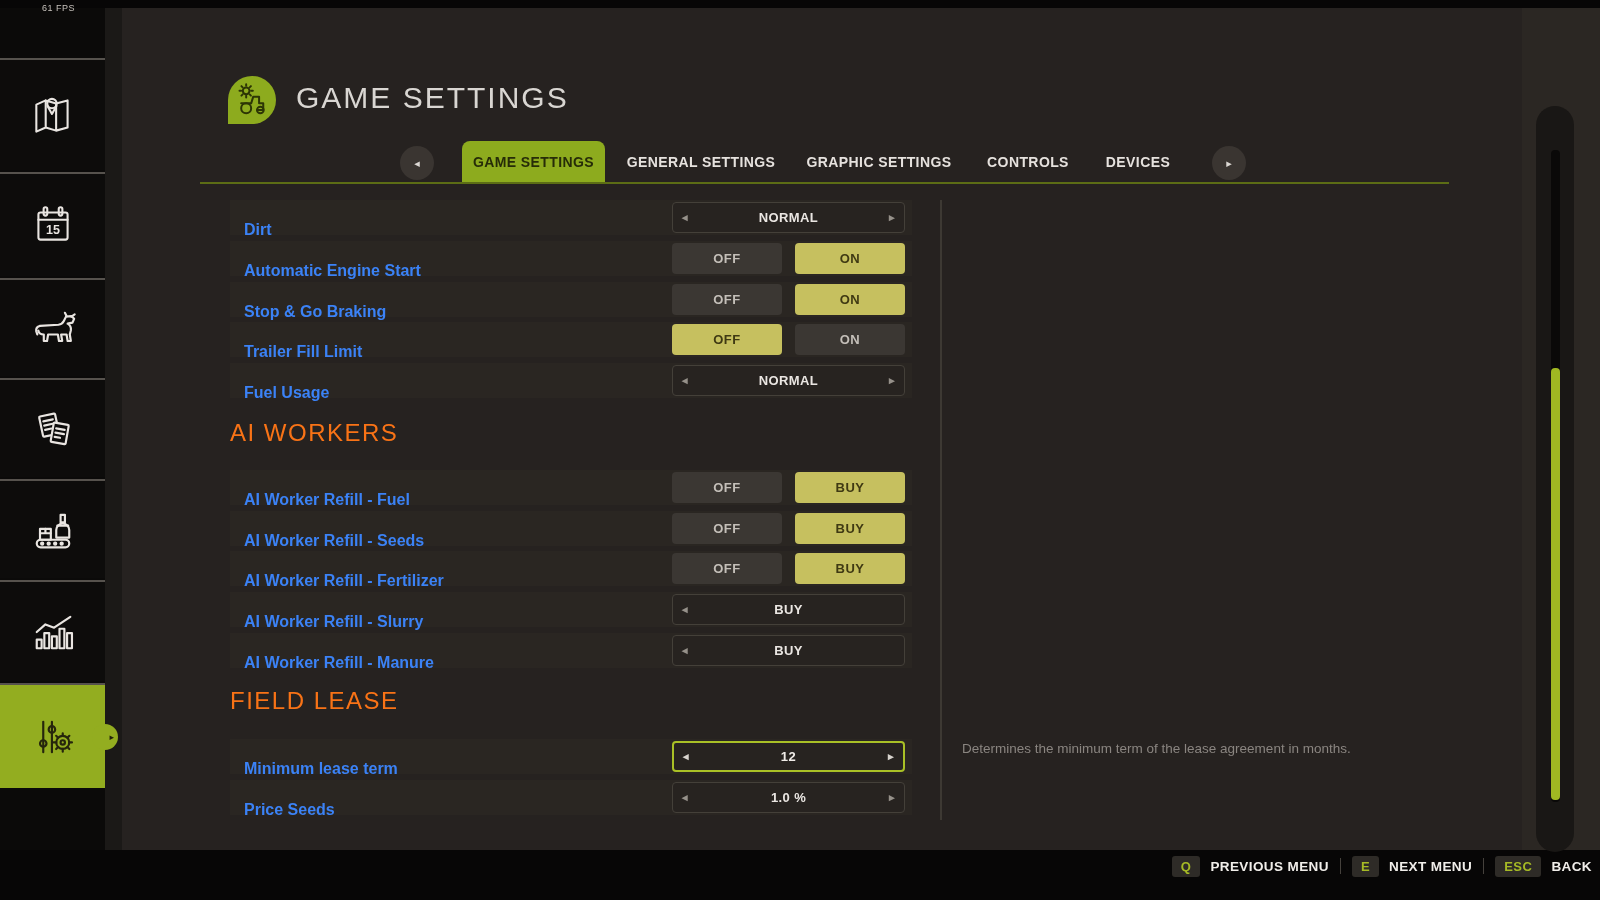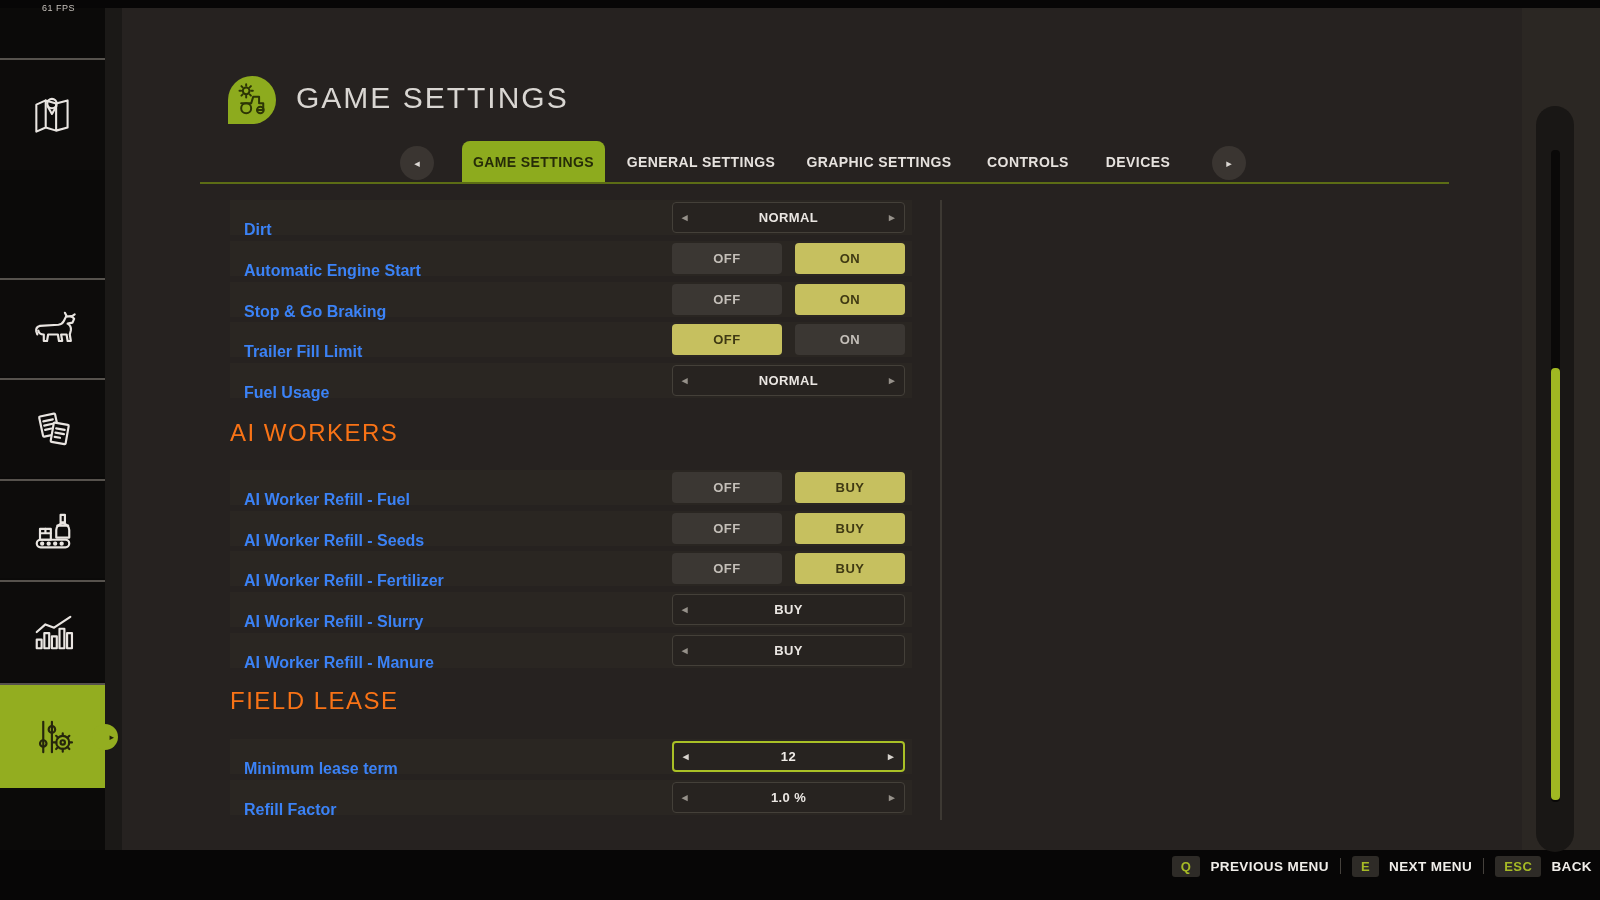--- a/index.html
+++ b/index.html
@@ -73,20 +73,29 @@
   <div class="side-strip"></div>
   <div class="sidebar"></div>
 
   <div class="fps">61 FPS</div>
 
   <div class="tile" style="top:58px;height:112px;">
     <svg width="50" height="50" viewBox="0 0 48 48" fill="none" stroke="#e9e5e1" stroke-width="2" stroke-linejoin="round" stroke-linecap="round">
       <path d="M8 14 L17 10 V36 L8 40 Z M17 10 L27 13 V39 L17 36 M27 13 L38 10 V36 L27 39"></path>
       <circle cx="23" cy="13" r="4.5"></circle>
       <path d="M18.8 15.5 L23 23 L27.2 15.5"></path>
+    </svg>
+  </div>
+  <div class="tile" style="top:172px;height:104px;">
+    <svg width="50" height="50" viewBox="0 0 48 48" fill="none" stroke="#e9e5e1" stroke-width="2" stroke-linejoin="round" stroke-linecap="round">
+      <rect x="10" y="12" width="28" height="26" rx="2"></rect>
+      <line x1="10" y1="19" x2="38" y2="19"></line>
+      <rect x="15" y="7" width="3.5" height="8" rx="1.7"></rect>
+      <rect x="29.5" y="7" width="3.5" height="8" rx="1.7"></rect>
+      <text x="24" y="33" text-anchor="middle" font-size="12" font-weight="bold" fill="#e9e5e1" stroke="none">15</text>
     </svg>
   </div>
   <div class="tile" style="top:278px;height:98px;">
     <svg width="52" height="52" viewBox="0 0 48 48" fill="none" stroke="#e9e5e1" stroke-width="2" stroke-linejoin="round" stroke-linecap="round">
       <path d="M12 22 q-4 1 -3.5 5 l1 3 m2.5 -8 l17 -1 q3.5 -.5 5 -3.5 l2 -4 l5 -.5 l2.5 2.5 l-1.5 3.5 l-4.5 1 q3.5 2 3 6 l-1 4 l1 6 h-3 l-1 -6 h-5 l1 6 h-3 l-1 -6 h-9 l-1 6 h-3 v-6 q-4.5 0 -5 -3.5"></path>
       <path d="M36.5 13 l-1.5 -3 M41 13.5 l3 -2"></path>
     </svg>
   </div>
   <div class="tile" style="top:378px;height:99px;">
     <svg width="52" height="52" viewBox="0 0 48 48" fill="none" stroke="#e9e5e1" stroke-width="2" stroke-linejoin="round" stroke-linecap="round">
@@ -268,31 +277,32 @@
     <span class="lbl">Minimum lease term</span>
     <div class="ctrl">
         <div class="selector focused">
       <span class="ar l">◂</span>
       <span>12</span>
       <span class="ar r">▸</span>
     </div>
       </div>
   </div>
   <div class="row" style="top:780px;">
-    <span class="lbl">Refill Factor</span>
+    <span class="lbl">Price Seeds</span>
     <div class="ctrl">
         <div class="selector">
       <span class="ar l">◂</span>
       <span>1.0 %</span>
       <span class="ar r">▸</span>
     </div>
       </div>
   </div>
 
   <div class="divider"></div>
+  <div class="tooltip">Determines the minimum term of the lease agreement in months.</div>
 
   <div class="scroll-panel"></div>
   <div class="scroll-track"></div>
   <div class="scroll-thumb"></div>
 
   <div class="footer">
     <div class="shortcut">
       <span class="kbd">Q</span>
       <span class="f-lbl">PREVIOUS MENU</span>
     </div>

